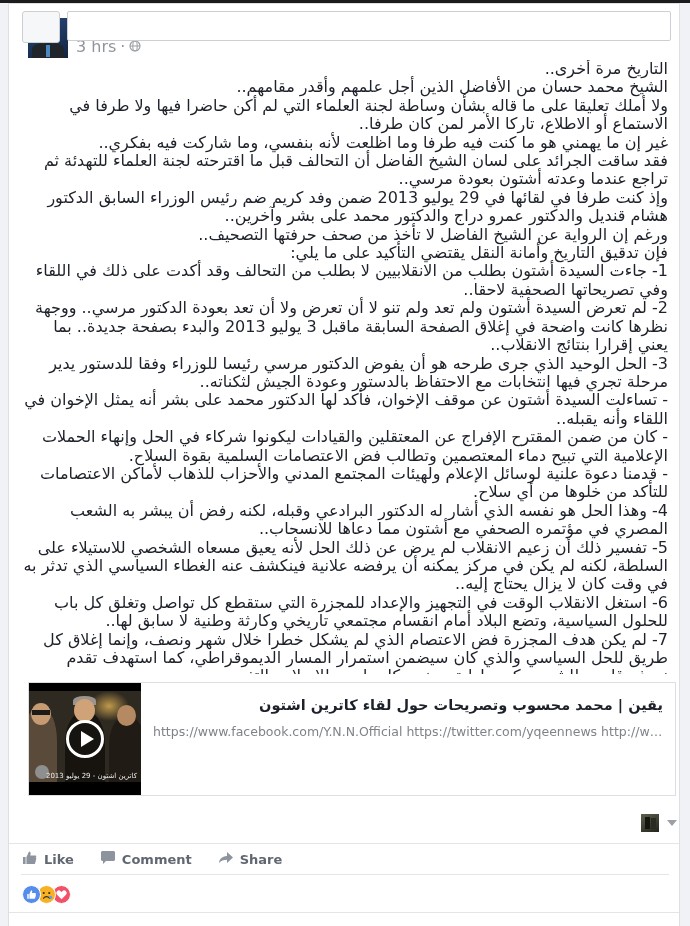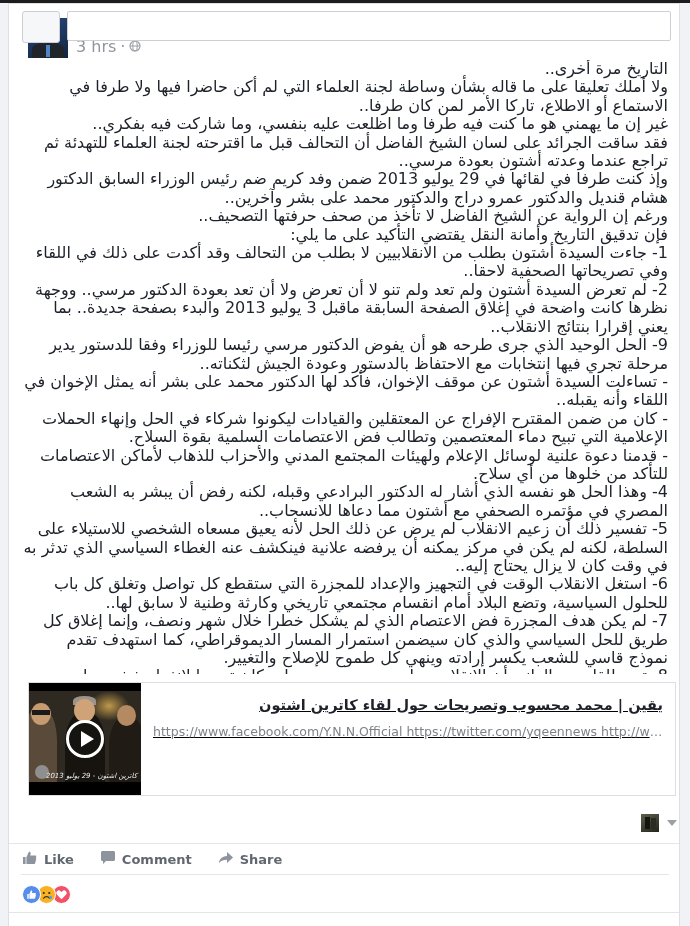--- a/index.html
+++ b/index.html
@@ -30,40 +30,40 @@
   
   .post-text{
     position:absolute;left:13px;top:56px;width:646px;height:614px;overflow:hidden;
     direction:rtl;text-align:right;font-size:16px;line-height:18.4px;color:#1d2129;
   }
   
   .link-card{
     position:absolute;left:19px;top:678px;width:648px;height:114px;box-sizing:border-box;
     border:1px solid #dcdee3;background:#fff;display:flex;cursor:pointer;
   }
-  .thumb{position:relative;width:112px;height:112px;flex:0 0 112px;background:#2e2921;overflow:hidden;font-style:italic;}
+  .thumb{position:relative;width:112px;height:112px;flex:0 0 112px;background:#2e2921;overflow:hidden;}
   .thumb .bar-top{position:absolute;left:0;top:0;width:100%;height:8px;background:#000;}
   .thumb .bar-bot{position:absolute;left:0;bottom:0;width:100%;height:13px;background:#000;}
   .thumb .man1{position:absolute;left:-6px;top:26px;width:34px;height:80px;border-radius:40% 40% 0 0;background:#5a4a3a;}
   .thumb .man1h{position:absolute;left:2px;top:20px;width:20px;height:22px;border-radius:50%;background:#c79b71;}
   .thumb .man1g{position:absolute;left:3px;top:27px;width:18px;height:5px;background:#1c1a18;}
   .thumb .man2{position:absolute;left:36px;top:30px;width:40px;height:76px;border-radius:40% 40% 0 0;background:#17140f;}
   .thumb .man2h{position:absolute;left:45px;top:16px;width:21px;height:23px;border-radius:50%;background:#cfa278;}
   .thumb .man2hair{position:absolute;left:44px;top:13px;width:23px;height:9px;border-radius:50% 50% 0 0;background:#9a948c;}
   .thumb .man3{position:absolute;left:80px;top:34px;width:36px;height:72px;border-radius:40% 40% 0 0;background:#201b14;}
   .thumb .man3h{position:absolute;left:88px;top:22px;width:19px;height:21px;border-radius:50%;background:#b58a63;}
   .thumb .glow{position:absolute;left:60px;top:8px;width:40px;height:30px;border-radius:50%;background:radial-gradient(closest-side,rgba(240,190,90,.75),rgba(240,190,90,0));}
   .thumb .mic{position:absolute;left:6px;bottom:16px;width:14px;height:14px;border-radius:50%;background:#8f8f8f;}
   .thumb .caption{position:absolute;right:4px;bottom:15px;font-size:7px;color:#eee;direction:rtl;}
   .play{
     position:absolute;left:50%;top:50%;width:38px;height:38px;margin:-19px 0 0 -19px;border-radius:50%;
     background:rgba(20,20,20,.55);border:3px solid #fff;box-sizing:border-box;cursor:pointer;
   }
   .play::after{content:"";position:absolute;left:12px;top:8px;border-style:solid;border-width:8px 0 8px 13px;border-color:transparent transparent transparent #fff;}
-  .link-text{flex:1;padding:9px 12px 0 12px;overflow:hidden;text-decoration:underline;}
+  .link-text{flex:1;padding:9px 12px 0 12px;overflow:hidden;}
   .link-title{direction:rtl;text-align:right;font-size:14.5px;font-weight:bold;color:#1d2129;line-height:20px;margin-top:3px;}
   .link-desc{direction:ltr;text-align:left;font-size:12.5px;color:#7f8389;margin-top:9px;white-space:nowrap;overflow:hidden;text-overflow:ellipsis;}
   .link-src{direction:ltr;text-align:left;font-size:12px;color:#90949c;margin-top:8px;}
   
   .seen-avatar{position:absolute;left:632px;top:810px;width:18px;height:18px;overflow:hidden;
     background:linear-gradient(150deg,#5c5f4a 0%,#3d3f33 55%,#23241c 100%);}
   .seen-avatar i{position:absolute;left:4px;top:3px;width:5px;height:12px;background:#15150f;display:block;}
   .seen-avatar b{position:absolute;left:10px;top:4px;width:5px;height:11px;background:#2a2b22;display:block;}
   .seen-chev{position:absolute;left:658px;top:816px;width:0;height:0;border-left:5px solid transparent;border-right:5px solid transparent;border-top:6px solid #9aa0a6;cursor:pointer;}
   
@@ -112,29 +112,30 @@
     </div>
     <div class="chev-top">
       <svg width="16" height="16" viewBox="0 0 16 16">
           <polyline points="3,5 8,11 13,5" fill="none" stroke="#b0b3b8" stroke-width="1.6"></polyline>
         </svg>
     </div>
   </div>
 
   <div class="post-text">
     <div>التاريخ مرة أخرى..</div>
+    <div>الشيخ محمد حسان من الأفاضل الذين أجل علمهم وأقدر مقامهم..</div>
     <div>ولا أملك تعليقا على ما قاله بشأن وساطة لجنة العلماء التي لم أكن حاضرا فيها ولا طرفا في الاستماع أو الاطلاع، تاركا الأمر لمن كان طرفا..</div>
-    <div>غير إن ما يهمني هو ما كنت فيه طرفا وما اظلعت عليه بنفسي، وما شاركت فيه بفكري..</div>
+    <div>غير إن ما يهمني هو ما كنت فيه طرفا وما اظلعت لأنه بنفسي، وما شاركت فيه بفكري..</div>
     <div>فقد ساقت الجرائد على لسان الشيخ الفاضل أن التحالف قبل ما اقترحته لجنة العلماء للتهدئة ثم تراجع عندما وعدته أشتون بعودة مرسي..</div>
     <div>وإذ كنت طرفا في لقائها في 29 يوليو 2013 ضمن وفد كريم ضم رئيس الوزراء السابق الدكتور هشام قنديل والدكتور عمرو دراج والدكتور محمد على بشر وآخرين..</div>
     <div>ورغم إن الرواية عن الشيخ الفاضل لا تأخذ من صحف حرفتها التصحيف..</div>
     <div>فإن تدقيق التاريخ وأمانة النقل يقتضي التأكيد على ما يلي:</div>
     <div>1- جاءت السيدة أشتون بطلب من الانقلابيين لا بطلب من التحالف وقد أكدت على ذلك في اللقاء وفي تصريحاتها الصحفية لاحقا..</div>
     <div>2- لم تعرض السيدة أشتون ولم تعد ولم تنو لا أن تعرض ولا أن تعد بعودة الدكتور مرسي.. ووجهة نظرها كانت واضحة في إغلاق الصفحة السابقة ماقبل 3 يوليو 2013 والبدء بصفحة جديدة.. بما يعني إقرارا بنتائج الانقلاب..</div>
-    <div>9- الحل الوحيد الذي جرى طرحه هو أن يفوض الدكتور مرسي رئيسا للوزراء وفقا للدستور يدير مرحلة تجري فيها انتخابات مع الاحتفاظ بالدستور وعودة الجيش لثكناته..</div>
+    <div>3- الحل الوحيد الذي جرى طرحه هو أن يفوض الدكتور مرسي رئيسا للوزراء وفقا للدستور يدير مرحلة تجري فيها انتخابات مع الاحتفاظ بالدستور وعودة الجيش لثكناته..</div>
     <div>- تساءلت السيدة أشتون عن موقف الإخوان، فأكد لها الدكتور محمد على بشر أنه يمثل الإخوان في اللقاء وأنه يقبله..</div>
     <div>- كان من ضمن المقترح الإفراج عن المعتقلين والقيادات ليكونوا شركاء في الحل وإنهاء الحملات الإعلامية التي تبيح دماء المعتصمين وتطالب فض الاعتصامات السلمية بقوة السلاح.</div>
     <div>- قدمنا دعوة علنية لوسائل الإعلام ولهيئات المجتمع المدني والأحزاب للذهاب لأماكن الاعتصامات للتأكد من خلوها من أي سلاح.</div>
     <div>4- وهذا الحل هو نفسه الذي أشار له الدكتور البرادعي وقبله، لكنه رفض أن يبشر به الشعب المصري في مؤتمره الصحفي مع أشتون مما دعاها للانسحاب..</div>
     <div>5- تفسير ذلك أن زعيم الانقلاب لم يرض عن ذلك الحل لأنه يعيق مسعاه الشخصي للاستيلاء على السلطة، لكنه لم يكن في مركز يمكنه أن يرفضه علانية فينكشف عنه الغطاء السياسي الذي تدثر به في وقت كان لا يزال يحتاج إليه..</div>
     <div>6- استغل الانقلاب الوقت في التجهيز والإعداد للمجزرة التي ستقطع كل تواصل وتغلق كل باب للحلول السياسية، وتضع البلاد أمام انقسام مجتمعي تاريخي وكارثة وطنية لا سابق لها..</div>
     <div>7- لم يكن هدف المجزرة فض الاعتصام الذي لم يشكل خطرا خلال شهر ونصف، وإنما إغلاق كل طريق للحل السياسي والذي كان سيضمن استمرار المسار الديموقراطي، كما استهدف تقدم نموذج قاسي للشعب يكسر إرادته وينهي كل طموح للإصلاح والتغيير.</div>
     <div>8- تبين للقاصي والداني أن الانقلاب وما جرى بعده من مجازر كان تمهيدا لانفراد شخص واحد بالسلطة دون أن يسائله أحد أو يحاسبه أحد أو يعترض عليه أحد.</div>
 
   </div>

